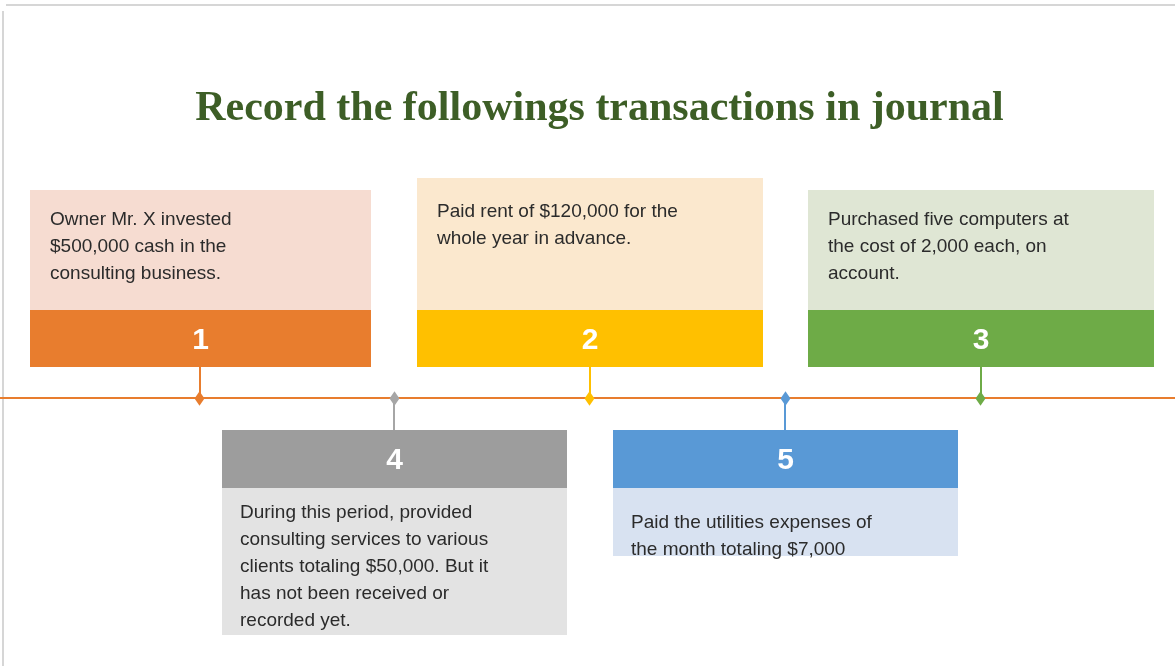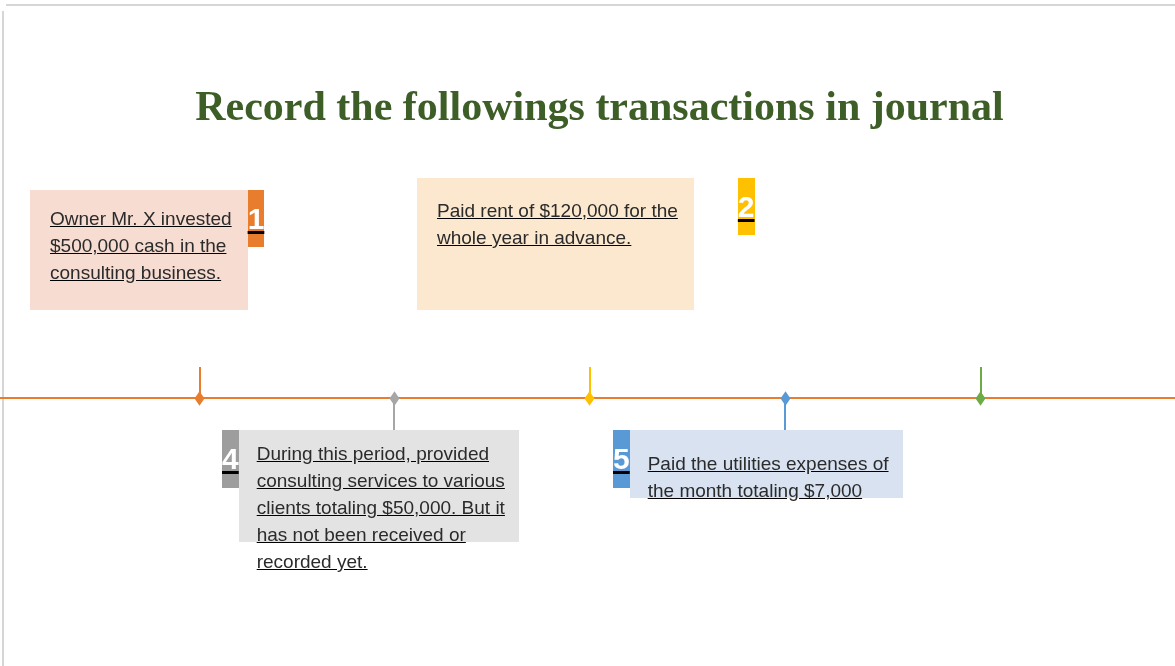--- a/index.html
+++ b/index.html
@@ -21,32 +21,32 @@
     width: 1175px;
     margin: 12px;
     text-align: center;
     font-family: "Liberation Serif", serif;
     font-weight: bold;
     font-size: 42px;
     line-height: 56px;
     letter-spacing: 0px;
   }
 
-  .card { position: absolute; display: flex; flex-direction: row; text-decoration: underline; }
+  .card { position: absolute; display: flex; flex-direction: column; }
   .card1 { left: 30px;  top: 190px; width: 341px; }
-  .card2 { left: 417px; top: 178px; width: 346px; gap: 44px; }
+  .card2 { left: 417px; top: 178px; width: 346px; }
   .card3 { left: 808px; top: 190px; width: 346px; }
   .card4 { left: 222px; top: 430px; width: 345px; }
   .card5 { left: 613px; top: 430px; width: 345px; }
 
   .panel { box-sizing: border-box; }
   .card1 .panel { height: 120px; padding: 15px 16px 0 20px; }
   .card2 .panel { height: 132px; padding: 19px 16px 0 20px; }
   .card3 .panel { height: 120px; padding: 15px 16px 0 20px; }
-  .card4 .panel { height: 112px; padding: 10px 14px 0 18px; }
+  .card4 .panel { height: 147px; padding: 10px 14px 0 18px; }
   .card5 .panel { height: 68px;  padding: 20px 14px 0 18px; }
 
   .card-text {
     margin: 0;
     font-size: 19px;
     line-height: 27px;
     color: #2b2b2b;
     white-space: pre-line;
   }
 
@@ -125,20 +125,30 @@
   <div class="card card2">
     <div class="panel" style="background-color: rgb(251, 232, 206);">
       <p class="card-text">Paid rent of $120,000 for the
 whole year in advance.</p>
     </div>
     <div class="bar" style="background-color: rgb(255, 192, 0);">
       <span class="num">2</span>
     </div>
   </div>
 
+  <div class="card card3">
+    <div class="panel" style="background-color: rgb(223, 230, 212);">
+      <p class="card-text">Purchased five computers at
+the cost of 2,000 each, on
+account.</p>
+    </div>
+    <div class="bar" style="background-color: rgb(110, 171, 71);">
+      <span class="num">3</span>
+    </div>
+  </div>
 
   <div class="card card4">
     <div class="bar" style="background-color: rgb(157, 157, 157);">
       <span class="num">4</span>
     </div>
     <div class="panel" style="background-color: rgb(227, 227, 227);">
       <p class="card-text">During this period, provided
 consulting services to various
 clients totaling $50,000. But it
 has not been received or

